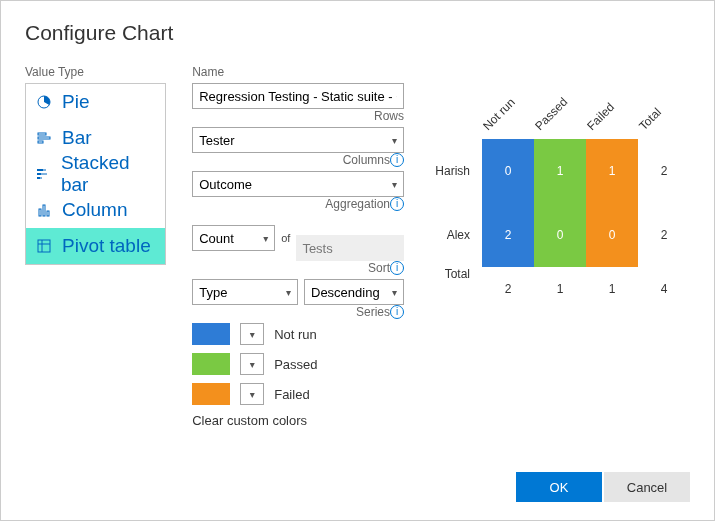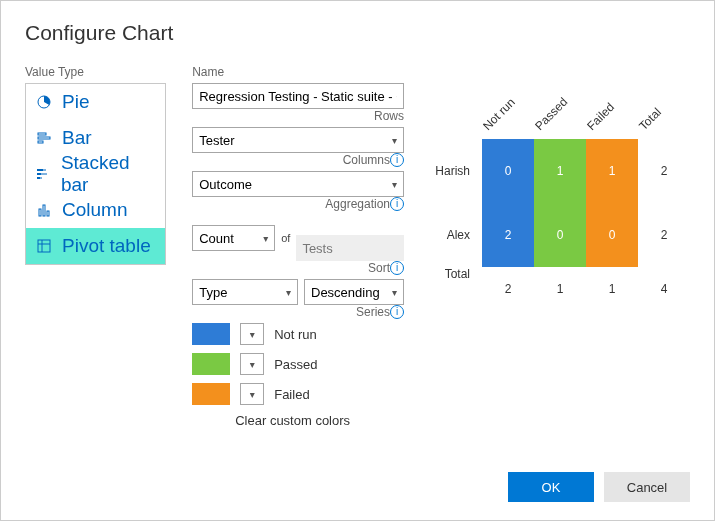--- a/index.html
+++ b/index.html
@@ -29,33 +29,33 @@
   .row-sort .select:last-child  { flex:0 0 100px; }
   .row-agg { display:flex; align-items:center; gap:6px; }
   .row-agg .select { width:83px; }
   .of { font-size:11px; color:#444; }
   .agg-tgt { flex:1; height:26px; background:#eee; font-size:13px; color:#777; display:flex; align-items:center; padding:0 6px;margin-top:20px; }
 
   .series-row { display:flex; align-items:center; gap:10px; margin-bottom:8px; }
   .swatch { width:38px; height:22px; }
   .sw-dd  { width:24px; height:22px; border:1px solid #a6a6a6; display:flex; align-items:center; justify-content:center; cursor:pointer; }
   .series-name { font-size:13px; color:#333; }
-  .clear-link { font-size:13px; color:#333; margin-top:4px; cursor:pointer;margin-left:43px; }
+  .clear-link { font-size:13px; color:#333; margin-top:4px; cursor:pointer; }
 
   .pivot { font-size:12px; color:#333; }
   .pv-head { display:flex; margin-left:52px; height:56px; }
   .pv-head > div { width:52px; position:relative; }
   .pv-head span { position:absolute; left:8px; bottom:6px; transform:rotate(-45deg); transform-origin:left bottom; white-space:nowrap; }
   .pv-row { display:flex; align-items:center; }
   .pv-rlab { width:52px; text-align:right; padding-right:12px; }
   .pv-cell { width:52px; height:64px; display:flex; align-items:center; justify-content:center; color:#fff; }
   .pv-plain{ width:52px; height:64px; display:flex; align-items:center; justify-content:center; color:#333; }
   .pv-tot  .pv-plain, .pv-tot .pv-rlab { height:44px; }
 
-  .btns { position:absolute; right:24px; bottom:18px; display:flex; gap:10px;justify-content:space-between; }
+  .btns { position:absolute; right:24px; bottom:18px; display:flex; gap:2px;justify-content:space-between; }
   .btn { width:86px; height:30px; font-size:13px; display:flex; align-items:center; justify-content:center; cursor:pointer; }
   .btn-primary { background:#0078d4; color:#fff; }
   .btn-secondary { background:#e5e5e5; color:#333; }
 </style>
 </head>
 <body>
 
 <div class="dialog">
   <h1 class="title">Configure Chart</h1>
 

